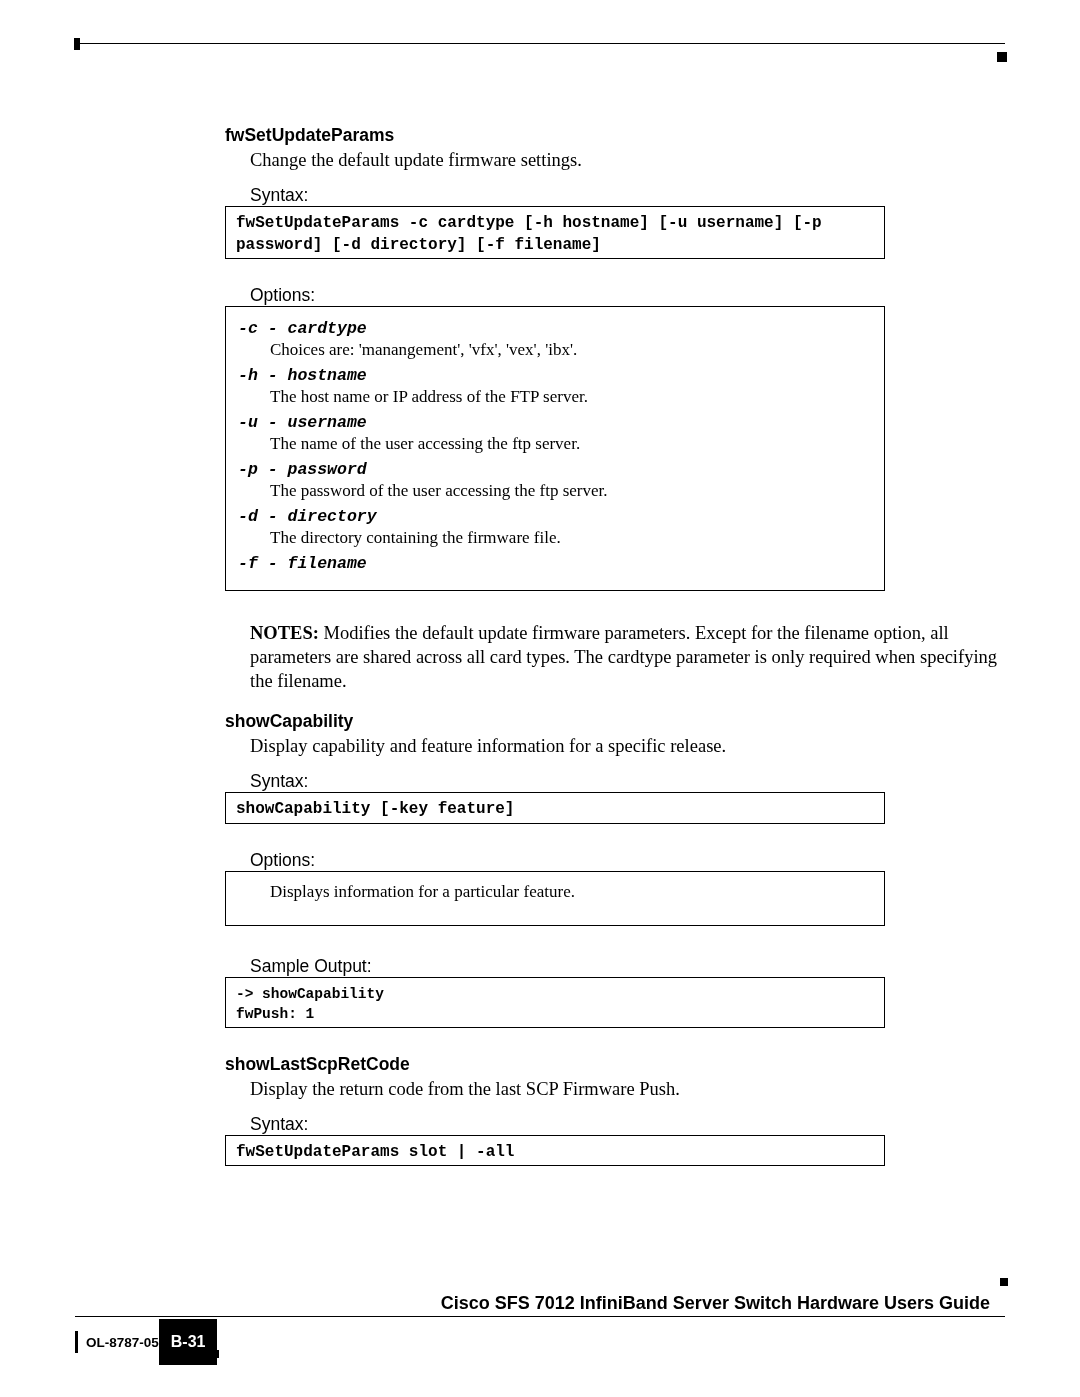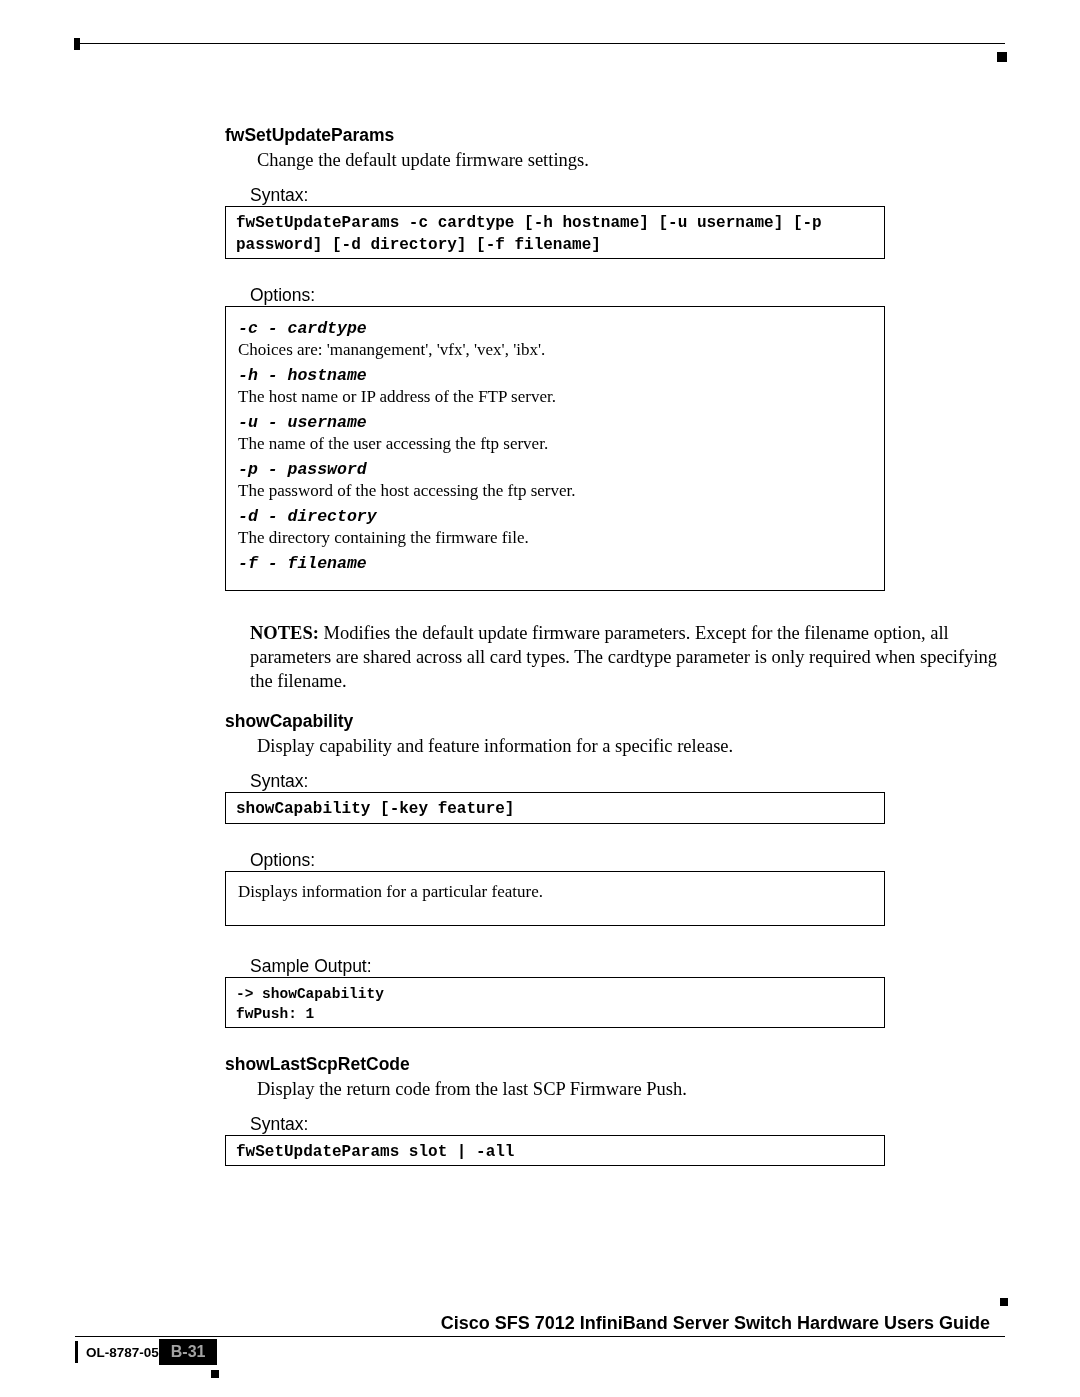--- a/index.html
+++ b/index.html
@@ -40,21 +40,21 @@
     }
     .cmd-heading {
       font-family: Arial, Helvetica, sans-serif;
       font-weight: bold;
       font-size: 17.5px;
       margin-bottom: 3px;
     }
     .cmd-desc {
       font-family: "Times New Roman", serif;
       font-size: 18.5px;
-      margin-left: 32px;
+      margin-left: 25px;
       margin-top: 4px;
       margin-bottom: 14px;
     }
     .label {
       font-family: Arial, Helvetica, sans-serif;
       font-size: 17.5px;
       margin-left: 25px;
       margin-bottom: 0;
     }
     .box {
@@ -78,21 +78,21 @@
     .opt-flag {
       font-family: "Courier New", Courier, monospace;
       font-weight: bold;
       font-style: italic;
       font-size: 16.5px;
       margin-top: 4px;
     }
     .opt-desc {
       font-family: "Times New Roman", serif;
       font-size: 17px;
-      margin-left: 0;
+      margin-left: 32px;
       margin-top: 2px;
       margin-bottom: 6px;
     }
     .notes {
       font-family: "Times New Roman", serif;
       font-size: 18.5px;
       margin-left: 25px;
       width: 772px;
       line-height: 1.3;
       margin-bottom: 18px;
@@ -124,25 +124,25 @@
       align-items: center;
     }
     .footer-vbar { width: 3px; height: 22px; background: #000; margin-right: 8px; }
     .footer-code {
       font-family: Arial, Helvetica, sans-serif;
       font-weight: bold;
       font-size: 13.5px;
     }
     .page-badge {
       background: #000;
-      color: #a3a3a3;
+      color: #ffffff;
       font-family: Arial, Helvetica, sans-serif;
       font-weight: bold;
       font-size: 16px;
-      padding: 4px 12px;
+      padding: 14px 12px;
     }
     .footer-sq-top { width: 8px; height: 8px; background: #000; position: absolute; right: -3px; top: -13px; }
     .footer-sq-mid { width: 8px; height: 8px; background: #000; position: absolute; right: -2px; top: 31px; }
   </style>
 </head>
 <body>
 
 <div class="corner-top-left"></div>
 <div class="corner-top-right"></div>
 <div class="page-frame"></div>
@@ -156,21 +156,21 @@
 
   <div class="label">Options:</div>
   <div class="options-box">
     <div class="opt-flag">-c - cardtype</div>
     <div class="opt-desc">Choices are: 'manangement', 'vfx', 'vex', 'ibx'.</div>
     <div class="opt-flag">-h - hostname</div>
     <div class="opt-desc">The host name or IP address of the FTP server.</div>
     <div class="opt-flag">-u - username</div>
     <div class="opt-desc">The name of the user accessing the ftp server.</div>
     <div class="opt-flag">-p - password</div>
-    <div class="opt-desc">The password of the host accessing the ftp server.</div>
+    <div class="opt-desc">The password of the user accessing the ftp server.</div>
     <div class="opt-flag">-d - directory</div>
     <div class="opt-desc">The directory containing the firmware file.</div>
     <div class="opt-flag">-f - filename</div>
   </div>
 
   <div class="notes"><b>NOTES:</b><span> Modifies the default update firmware parameters.  Except for the filename option, all parameters are shared across all card types. The cardtype parameter is only required when specifying the filename.</span></div>
 
   <div class="cmd-heading">showCapability</div>
   <div class="cmd-desc">Display capability and feature information for a specific release.</div>
   <div class="label">Syntax:</div>

